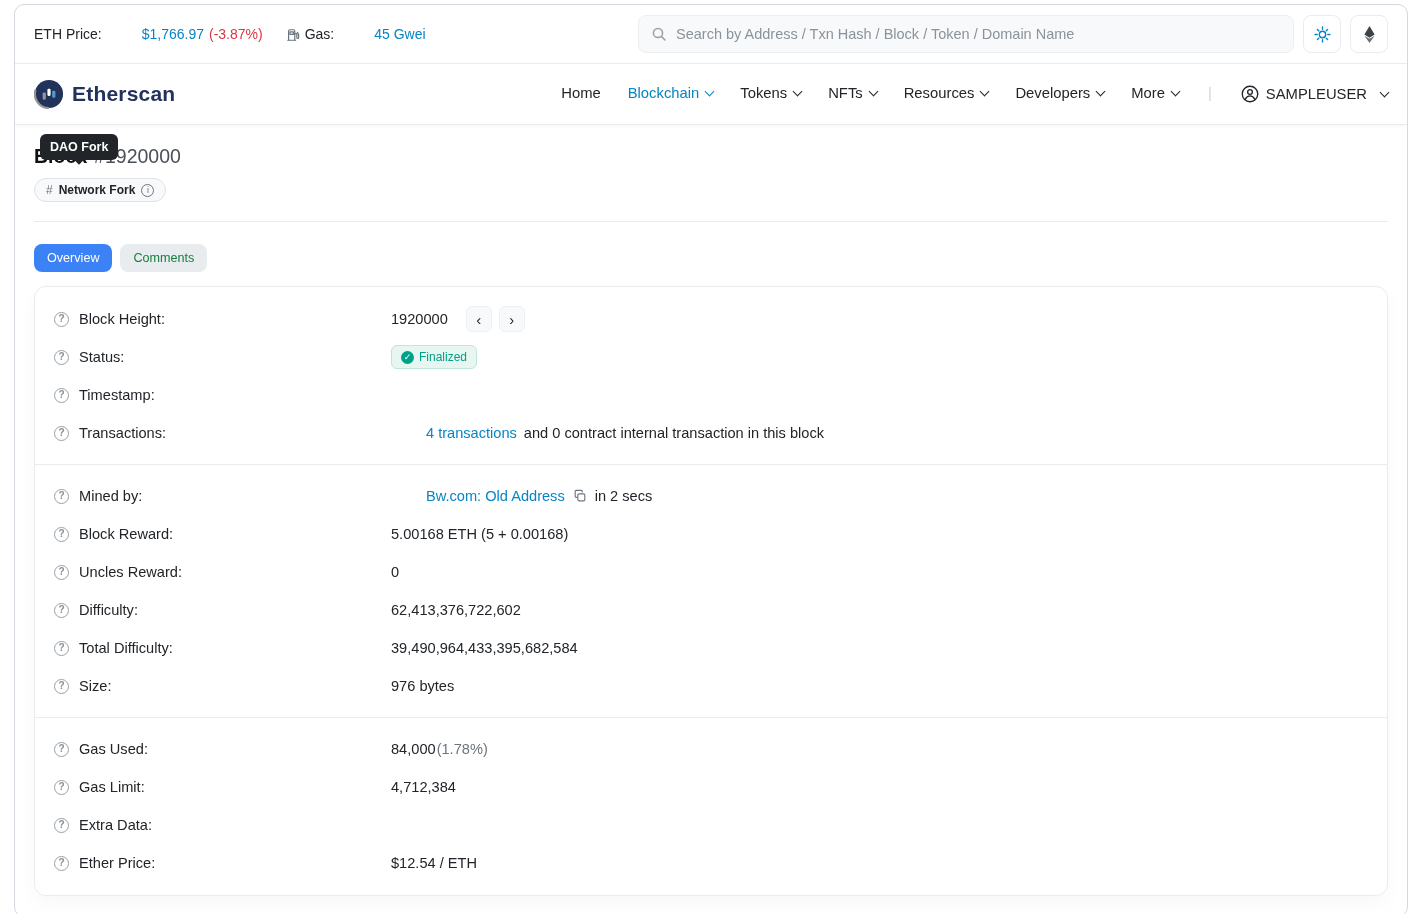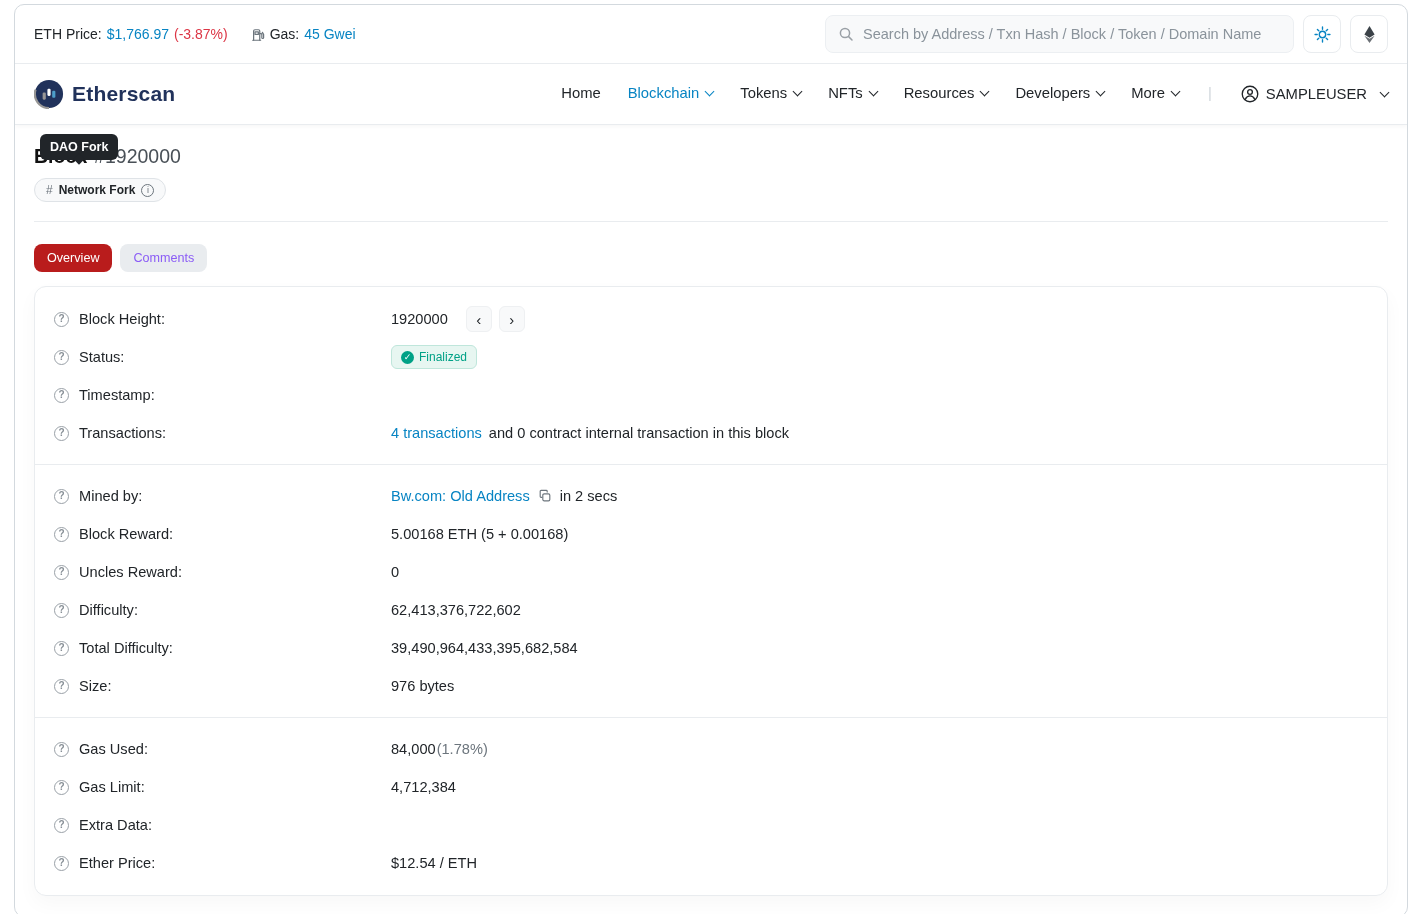--- a/index.html
+++ b/index.html
@@ -23,21 +23,21 @@
     display: flex; align-items: center; justify-content: space-between;
     padding: 10px 19px; border-bottom: 1px solid #e9ecef;
   }
   .topbar-left { display: flex; align-items: center; gap: 5px; font-size: 14px; color: #212529; }
   .price-value { color: #0784c3; }
   .price-change { color: #dc3545; }
   .gas-group { display: flex; align-items: flex-end; gap: 5px; margin-left: 18px; }
   .gas-value { color: #0784c3; }
   .topbar-right { display: flex; align-items: center; gap: 9px; }
   .searchbox {
-    width: 469px; height: 38px; background: #f8f9fa;
+    width: 656px; height: 38px; background: #f8f9fa;
     border: 1px solid #eceff2; border-radius: 8px;
     display: flex; align-items: center; gap: 9px; padding: 0 12px;
   }
   .searchbox input {
     border: none; outline: none; background: transparent; flex: 1;
     font-family: "Liberation Sans", sans-serif; font-size: 14.5px; color: #212529;
   }
   .searchbox input::placeholder { color: #8a939b; }
   .icon-btn {
     width: 38px; height: 38px; border: 1px solid #e9ecef; border-radius: 8px;
@@ -91,41 +91,41 @@
     display: inline-flex; align-items: center; justify-content: center; cursor: pointer;
   }
   .header-rule { border: none; border-top: 1px solid #e9ecef; margin-top: 19px; }
 
   
   .tabs { display: flex; gap: 8px; padding: 22px 19px 0 19px; }
   .tab {
     font-size: 12.6px; padding: 7px 13px; border-radius: 8px; cursor: pointer;
     border: none; font-family: "Liberation Sans", sans-serif; font-weight: 500;
   }
-  .tab.active { background: #b91c1c; color: #fff; }
-  .tab.inactive { background: #e9ecef; color: #8b5cf6; }
+  .tab.active { background: #3b82f6; color: #fff; }
+  .tab.inactive { background: #e9ecef; color: #15803d; }
 
   
   .card {
     margin: 14px 19px 20px 19px;
     border: 1px solid #e9ecef; border-radius: 12px; background: #fff;
     box-shadow: 0 8px 20px rgba(33,37,41,.03);
     padding: 13px 0;
   }
   .row { display: flex; align-items: center; min-height: 38px; padding: 0 19px; font-size: 14.6px; }
   .row-label { flex: 0 0 337px; display: flex; align-items: center; gap: 10px; color: #212529; }
   .q-icon {
     flex: 0 0 auto; width: 15px; height: 15px; border-radius: 50%;
     border: 1.2px solid #9aa1a8; color: #878f96; font-size: 10px; font-weight: 700;
     display: inline-flex; align-items: center; justify-content: center; cursor: pointer;
     line-height: 1;
   }
   .row-value { display: flex; align-items: center; gap: 7px; color: #212529; }
   .row-value.tight { gap: 1px; }
-  a.link { color: #0784c3; text-decoration: none; cursor: pointer; }
+  a.link { color: #0784c3; text-decoration: none; cursor: pointer; margin-left: 35px; }
   .pag-btn {
     width: 26px; height: 26px; border-radius: 6px; border: 1px solid #eef0f2;
     background: #f8f9fa; color: #212529; font-size: 15px; line-height: 1;
     display: inline-flex; align-items: center; justify-content: center; cursor: pointer;
     font-family: "Liberation Sans", sans-serif;
   }
   .pag-btn.first { margin-left: 11px; }
   .badge-finalized {
     display: inline-flex; align-items: center; gap: 5px;
     background: #e7f6f1; border: 1px solid #bfe6db; border-radius: 6px;

